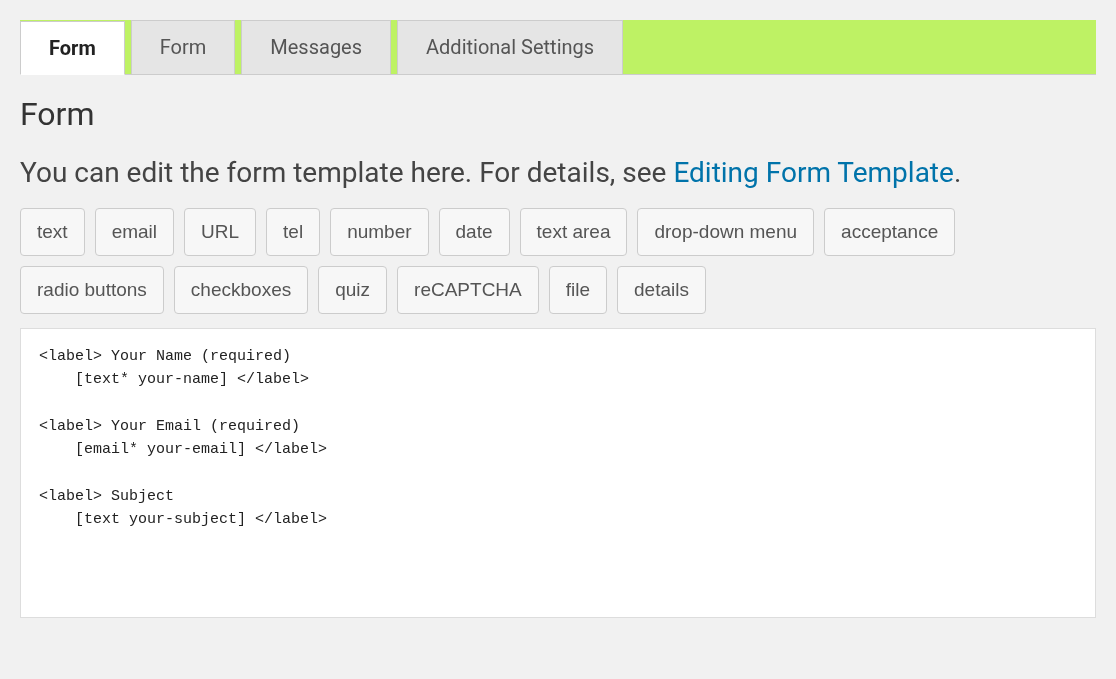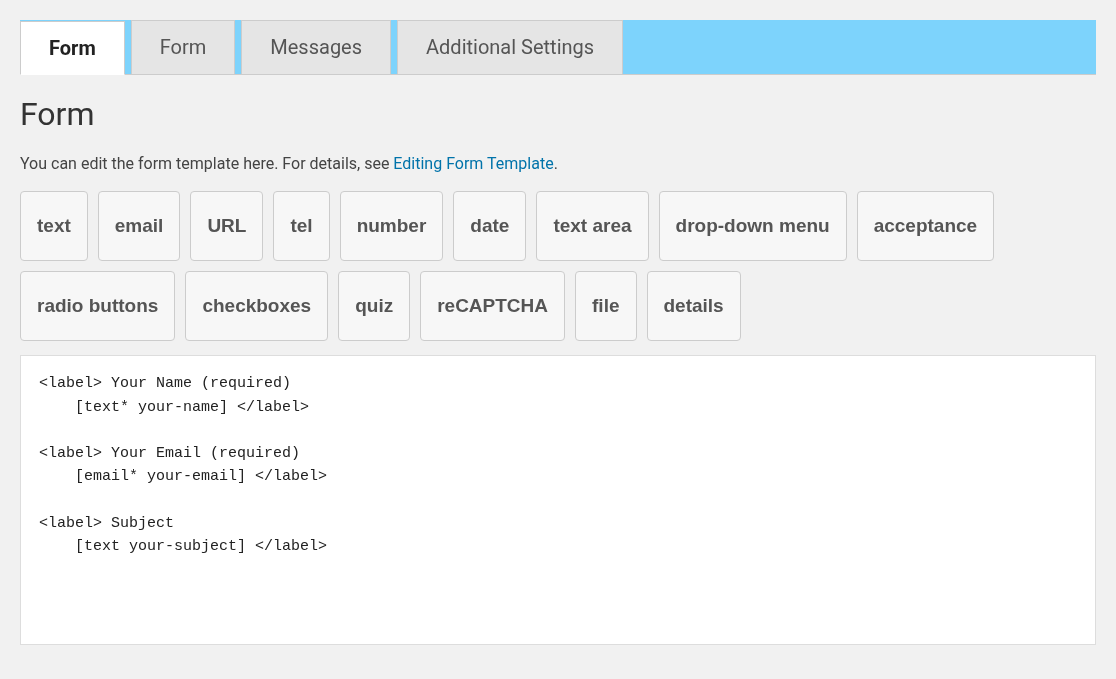--- a/index.html
+++ b/index.html
@@ -7,21 +7,21 @@
       margin: 0;
       padding: 0;
     }
     body {
       font-family: -apple-system, BlinkMacSystemFont, "Segoe UI", Roboto, sans-serif;
       background: #f1f1f1;
       padding: 20px;
       color: #444;
     }
     .panel {
-      background: #7dd3fc;
+      background: #bef264;
       width: 1076px;
       margin: 0 auto;
     }
     .tabs {
       display: flex;
       gap: 0;
       border-bottom: 1px solid #ccc;
       margin-left: 0;
     }
     .tab {
@@ -47,44 +47,43 @@
       padding-top: 10px;
     }
     h2.section-title {
       font-size: 32px;
       font-weight: 400;
       color: #333;
       margin-bottom: 20px;
       margin-top: 10px;
     }
     .description {
-      font-size: 16px;
+      font-size: 28px;
       color: #444;
       margin-bottom: 16px;
       line-height: 1.4;
     }
     .description a {
       color: #0073aa;
       text-decoration: none;
     }
     .tag-buttons {
       display: flex;
       flex-wrap: wrap;
       gap: 10px;
       margin-bottom: 14px;
     }
     .tag-btn {
-      padding: 23px 16px;
+      padding: 12px 16px;
       font-size: 19px;
       color: #555;
       background: #f7f7f7;
       border: 1px solid #ccc;
       border-radius: 4px;
       cursor: pointer;
-      font-weight: bold;
     }
     .form-editor {
       width: 100%;
       min-height: 290px;
       background: #fff;
       border: 1px solid #ddd;
       padding: 16px 18px;
       font-family: "SFMono-Regular", Consolas, "Courier New", monospace;
       font-size: 15px;
       line-height: 1.55;

